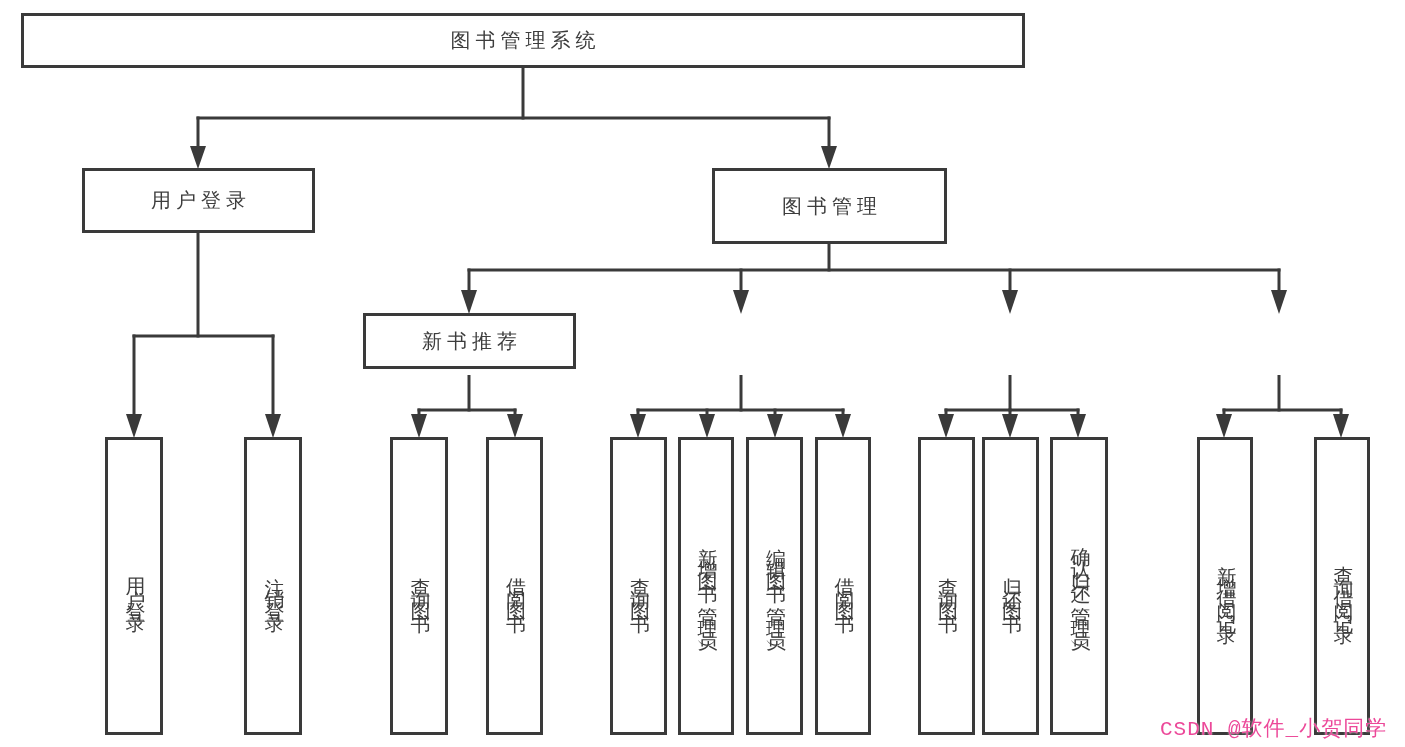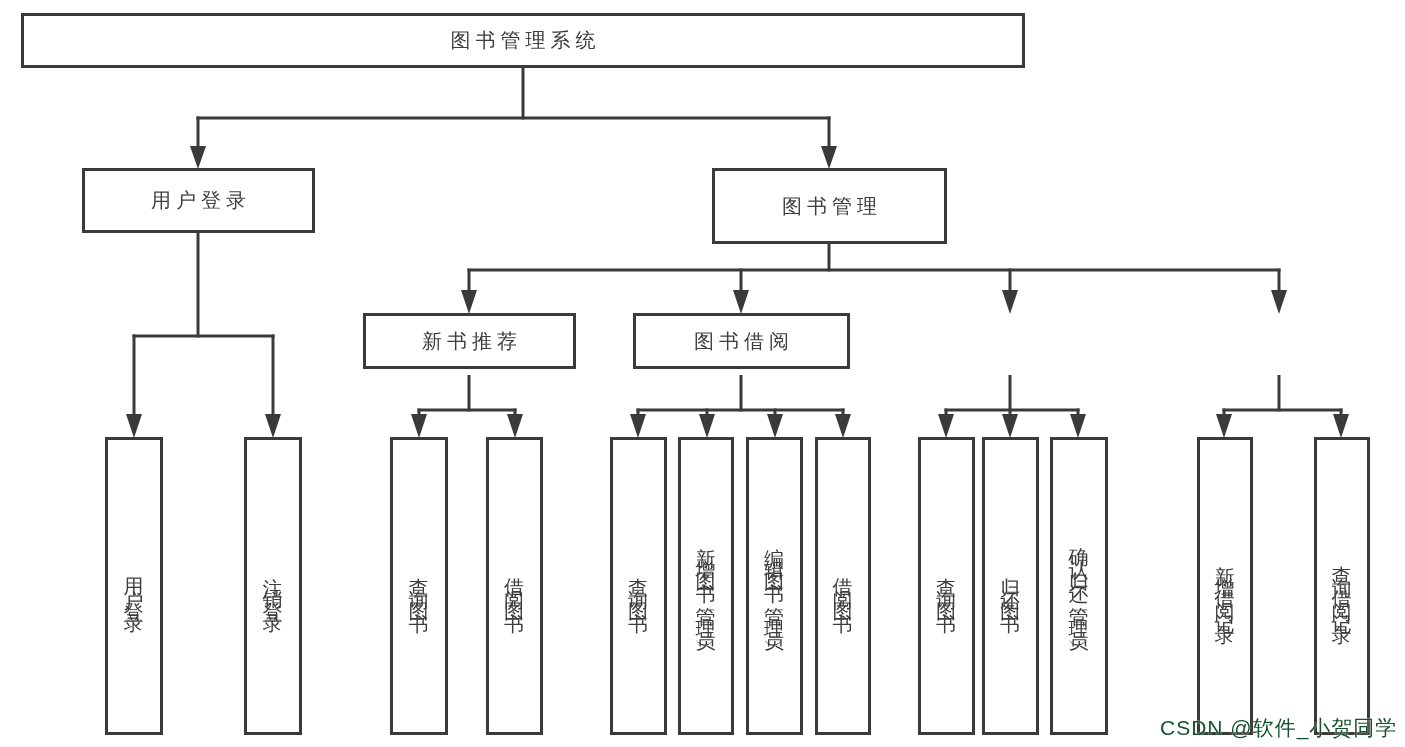--- a/index.html
+++ b/index.html
@@ -2,21 +2,21 @@
 <html><head>
 <meta charset="utf-8">
 <style>
   html, body { margin: 0; padding: 0; background: #ffffff; }
   .stage {
     position: relative;
     width: 1405px;
     height: 747px;
     background: #ffffff;
     overflow: hidden;
-    font-family: Liberation Sans, sans-serif;
+    font-family: Liberation Mono, monospace;
     border-radius: 7px;
   }
   .connectors {
     position: absolute;
     left: 0; top: 0;
     width: 1405px; height: 747px;
   }
   .cl { stroke: #3a3a3a; stroke-width: 3; fill: none; }
   .ca { fill: #3a3a3a; stroke: none; }
   .box {
@@ -39,21 +39,21 @@
   }
   .lvl3 { top: 313px; height: 56px; }
   .leaf { top: 437px; height: 298px; }
   .watermark {
     position: absolute;
     left: 1160px;
     top: 714px;
     width: 245px;
     font-size: 21px;
     letter-spacing: 1px;
-    color: #14532d;
+    color: #ec4899;
     text-shadow: 0 0 2px #ffffff;
     white-space: nowrap;
     z-index: 5;
   }
 </style>
 </head>
 <body>
 
 <div class="stage">
 
@@ -118,21 +118,20 @@
     <line class="cl" x1="1341" y1="408.5" x2="1341" y2="416"></line>
     <polygon class="ca" points="1333,414 1349,414 1341,438"></polygon>
   </svg>
 
   <div class="box h" style="left:21px; top:13px; width:1004px; height:55px;">图书管理系统</div>
 
   <div class="box h" style="left:82px; top:168px; width:233px; height:65px;">用户登录</div>
   <div class="box h" style="left:712px; top:168px; width:235px; height:76px;">图书管理</div>
 
   <div class="box h lvl3" style="left:363px; width:213px;">新书推荐</div>
-  <div class="box h lvl3" style="left:633px; width:217px;">图书借阅</div>
 
   <div class="box v leaf" style="left:105px; width:58px;">用户登录</div>
   <div class="box v leaf" style="left:244px; width:58px;">注销登录</div>
 
   <div class="box v leaf" style="left:390px; width:58px;">查询图书</div>
   <div class="box v leaf" style="left:486px; width:57px;">借阅图书</div>
 
   <div class="box v leaf" style="left:610px; width:57px;">查询图书</div>
   <div class="box v leaf" style="left:678px; width:56px;">新增图书（管理员）</div>
   <div class="box v leaf" style="left:746px; width:57px;">编辑图书（管理员）</div>

